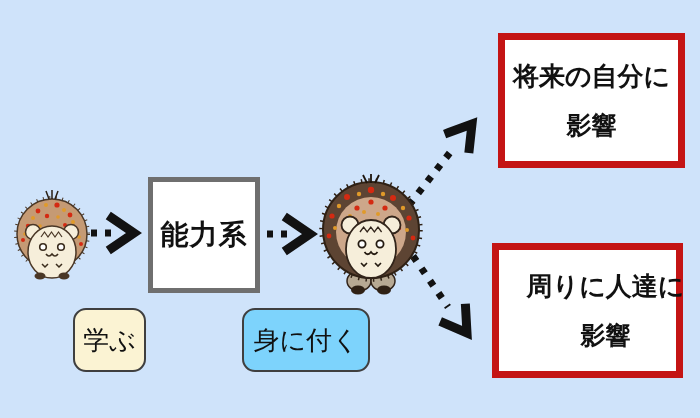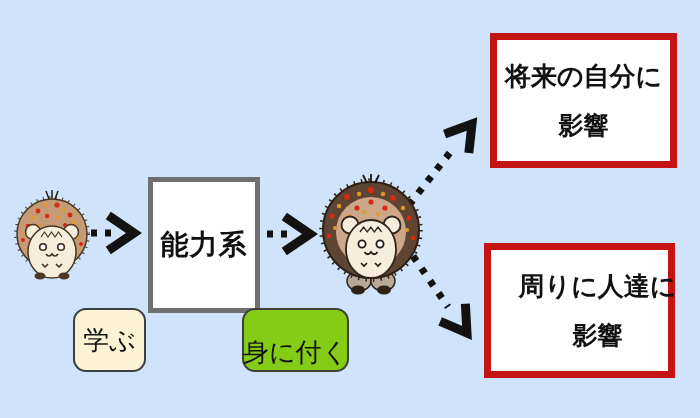--- a/index.html
+++ b/index.html
@@ -9,53 +9,54 @@
   }
   .canvas{
     position:relative;
     width:700px;height:418px;
     background:#cfe3fa;
     overflow:hidden;
   }
   .abs{position:absolute;}
   
   .process-box{
-    left:148px;top:177px;width:112px;height:136px;
+    left:148px;top:177px;width:112px;height:116px;
     background:#ffffff;
     border:5px solid #6f6f6f;
     box-sizing:border-box;
     display:flex;align-items:center;justify-content:center;
   }
   .process-box .txt{
     font-size:28px;font-weight:bold;color:#111;
     letter-spacing:1px;white-space:nowrap;
   }
   
   .outcome-box{
     background:#ffffff;
     border:7px solid #c41414;
     box-sizing:border-box;
     display:flex;flex-direction:column;
     align-items:center;justify-content:center;
     gap:15px;
+    margin-left:8px;
   }
   .outcome-box.top{left:490px;top:33px;width:187px;height:135px;}
   .outcome-box.bottom{left:484px;top:243px;width:191px;height:135px;padding-left:36px;}
   .outcome-box .l1{font-size:26px;font-weight:bold;color:#111;white-space:nowrap;}
   .outcome-box .l2{font-size:25px;font-weight:bold;color:#111;white-space:nowrap;font-family:Liberation Mono, monospace;}
   
   .caption{
     border:2px solid #3f3f3f;
     border-radius:13px;
     box-sizing:border-box;
     display:flex;align-items:center;justify-content:center;
   }
   .caption .txt{font-size:26px;font-weight:normal;color:#111;white-space:nowrap;}
   .caption.learn{left:73px;top:308px;width:73px;height:64px;background:#fbf3d3;}
-  .caption.acquire{left:242px;top:308px;width:107px;height:64px;background:#84cc16;align-items:flex-end;}
+  .caption.acquire{left:242px;top:308px;width:128px;height:64px;background:#7dd3fc;}
   svg{display:block;}
 </style>
 </head>
 <body>
 
 <div class="canvas">
 
   <svg class="abs" style="left:0;top:0;" width="700" height="418" viewBox="0 0 700 418">
 
     <g stroke="#121212" fill="none">

